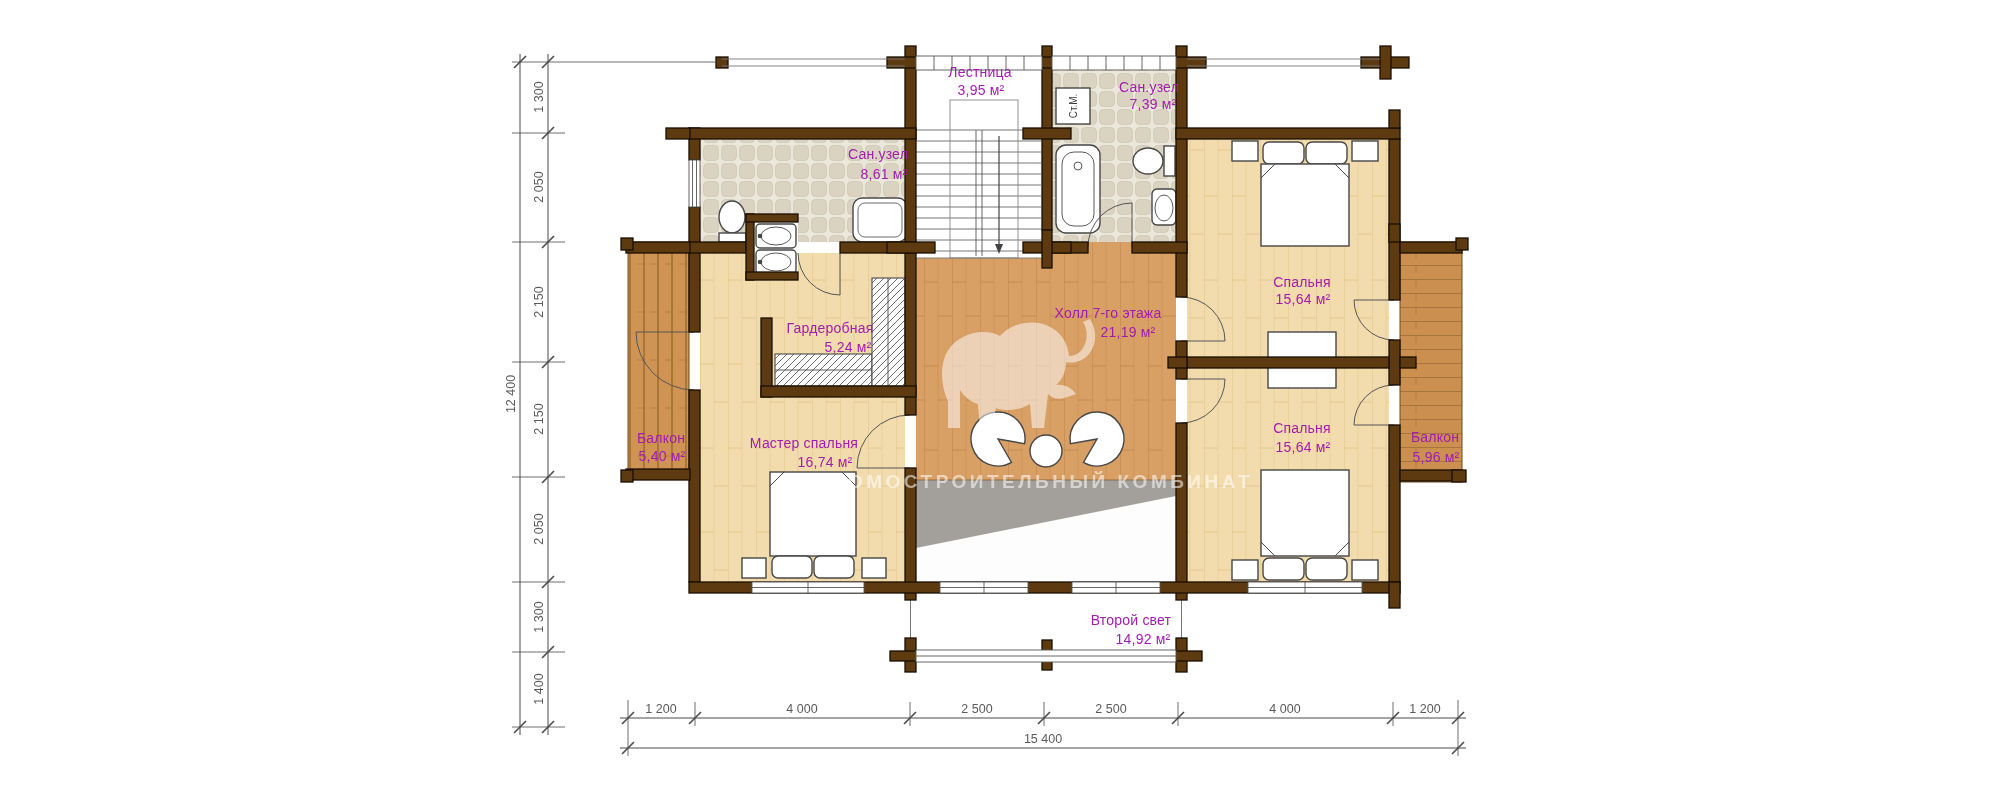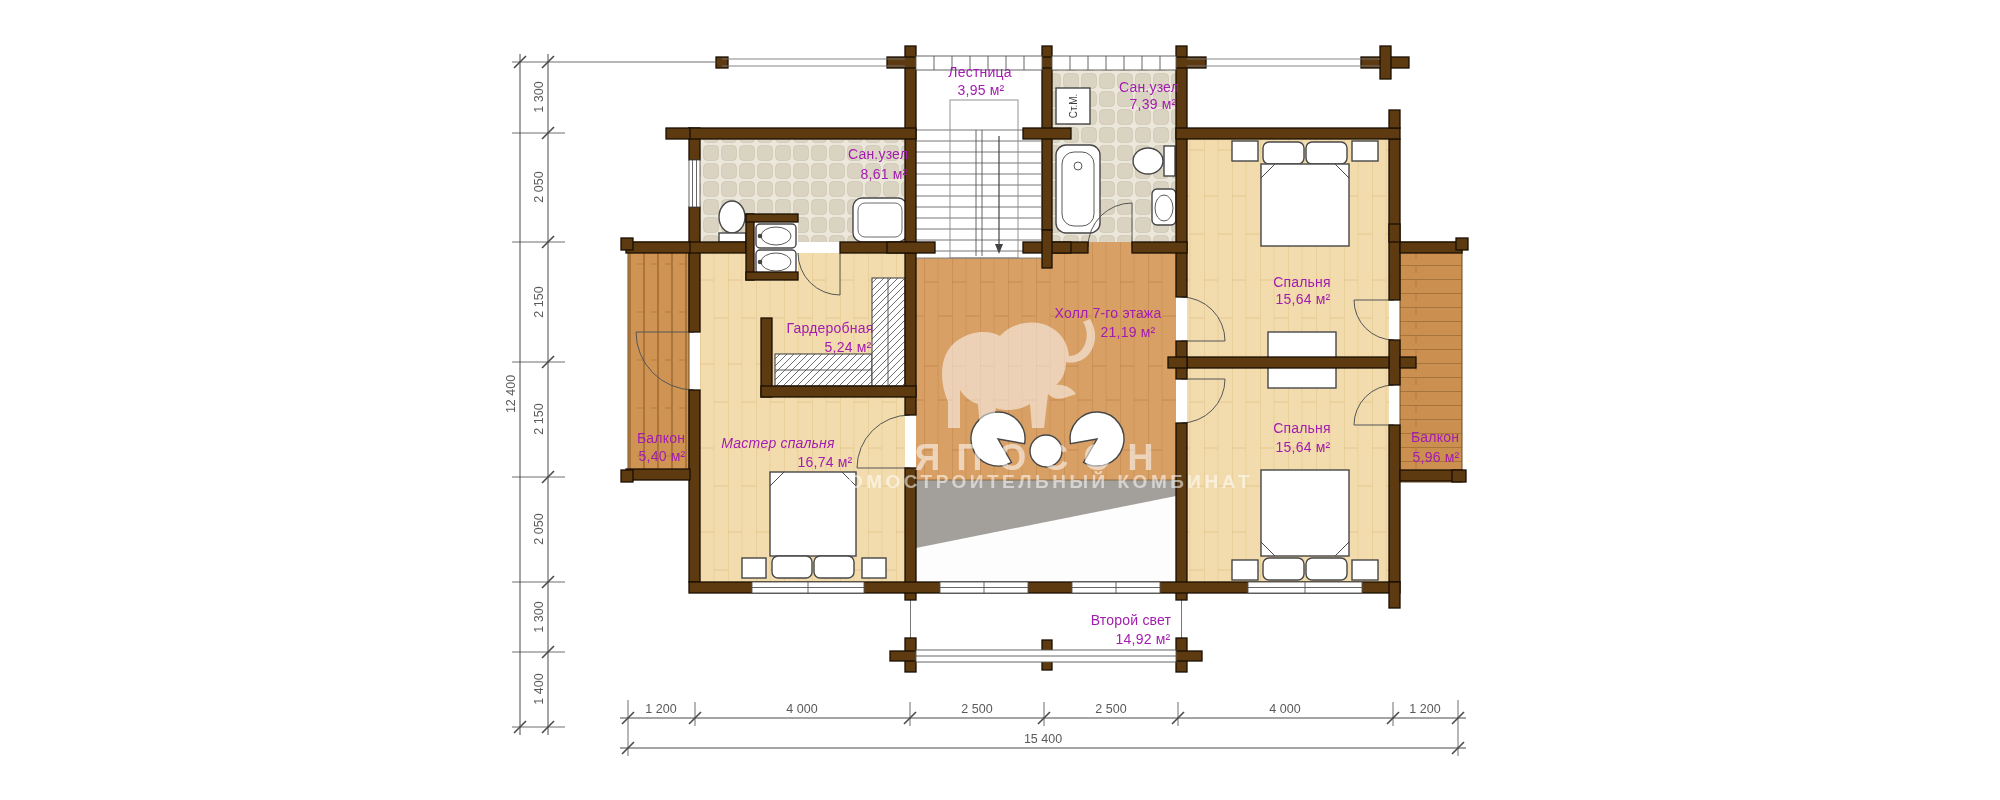--- a/index.html
+++ b/index.html
@@ -344,38 +344,37 @@
           <line x1="1038" y1="724" x2="1050" y2="712"></line>
       <line x1="1172" y1="724" x2="1184" y2="712"></line>
           <line x1="1387" y1="724" x2="1399" y2="712"></line>
       <line x1="1452" y1="724" x2="1464" y2="712"></line>
       <line x1="622" y1="754" x2="634" y2="742"></line>
           <line x1="1452" y1="754" x2="1464" y2="742"></line>
     </g>
   </g>
 </svg>
 
-<div class="wm-title" style="left:1042px;top:458px;">ЯПОСОН</div>
 <div class="wm-sub" style="left:1042px;top:482px;">ДОМОСТРОИТЕЛЬНЫЙ КОМБИНАТ</div>
 
 <span class="lbl" style="left:980px;top:72px;">Лестница</span>
 <span class="lbl" style="left:981px;top:90px;">3,95 м²</span>
 <span class="lbl" style="left:1149px;top:87px;">Сан.узел</span>
 <span class="lbl" style="left:1153px;top:104px;">7,39 м²</span>
 <span class="lbl" style="left:878px;top:154px;">Сан.узел</span>
 <span class="lbl" style="left:884px;top:174px;">8,61 м²</span>
 <span class="lbl" style="left:830px;top:328px;">Гардеробная</span>
 <span class="lbl" style="left:848px;top:347px;">5,24 м²</span>
 <span class="lbl" style="left:1108px;top:313px;">Холл 7-го этажа</span>
 <span class="lbl" style="left:1128px;top:332px;">21,19 м²</span>
 <span class="lbl" style="left:1302px;top:282px;">Спальня</span>
 <span class="lbl" style="left:1303px;top:299px;">15,64 м²</span>
 <span class="lbl" style="left:1302px;top:428px;">Спальня</span>
 <span class="lbl" style="left:1303px;top:447px;">15,64 м²</span>
-<span class="lbl" style="left:778px;top:443px;font-style:italic;">Мастер спальня</span>
+<span class="lbl" style="left:804px;top:443px;">Мастер спальня</span>
 <span class="lbl" style="left:825px;top:462px;">16,74 м²</span>
 <span class="lbl" style="left:661px;top:438px;">Балкон</span>
 <span class="lbl" style="left:662px;top:456px;">5,40 м²</span>
 <span class="lbl" style="left:1435px;top:437px;">Балкон</span>
 <span class="lbl" style="left:1436px;top:457px;">5,96 м²</span>
 <span class="lbl" style="left:1131px;top:620px;">Второй свет</span>
 <span class="lbl" style="left:1143px;top:639px;">14,92 м²</span>
 
 <span class="washer-lbl" style="left:1073px;top:106px;">Ст.М.</span>
 

